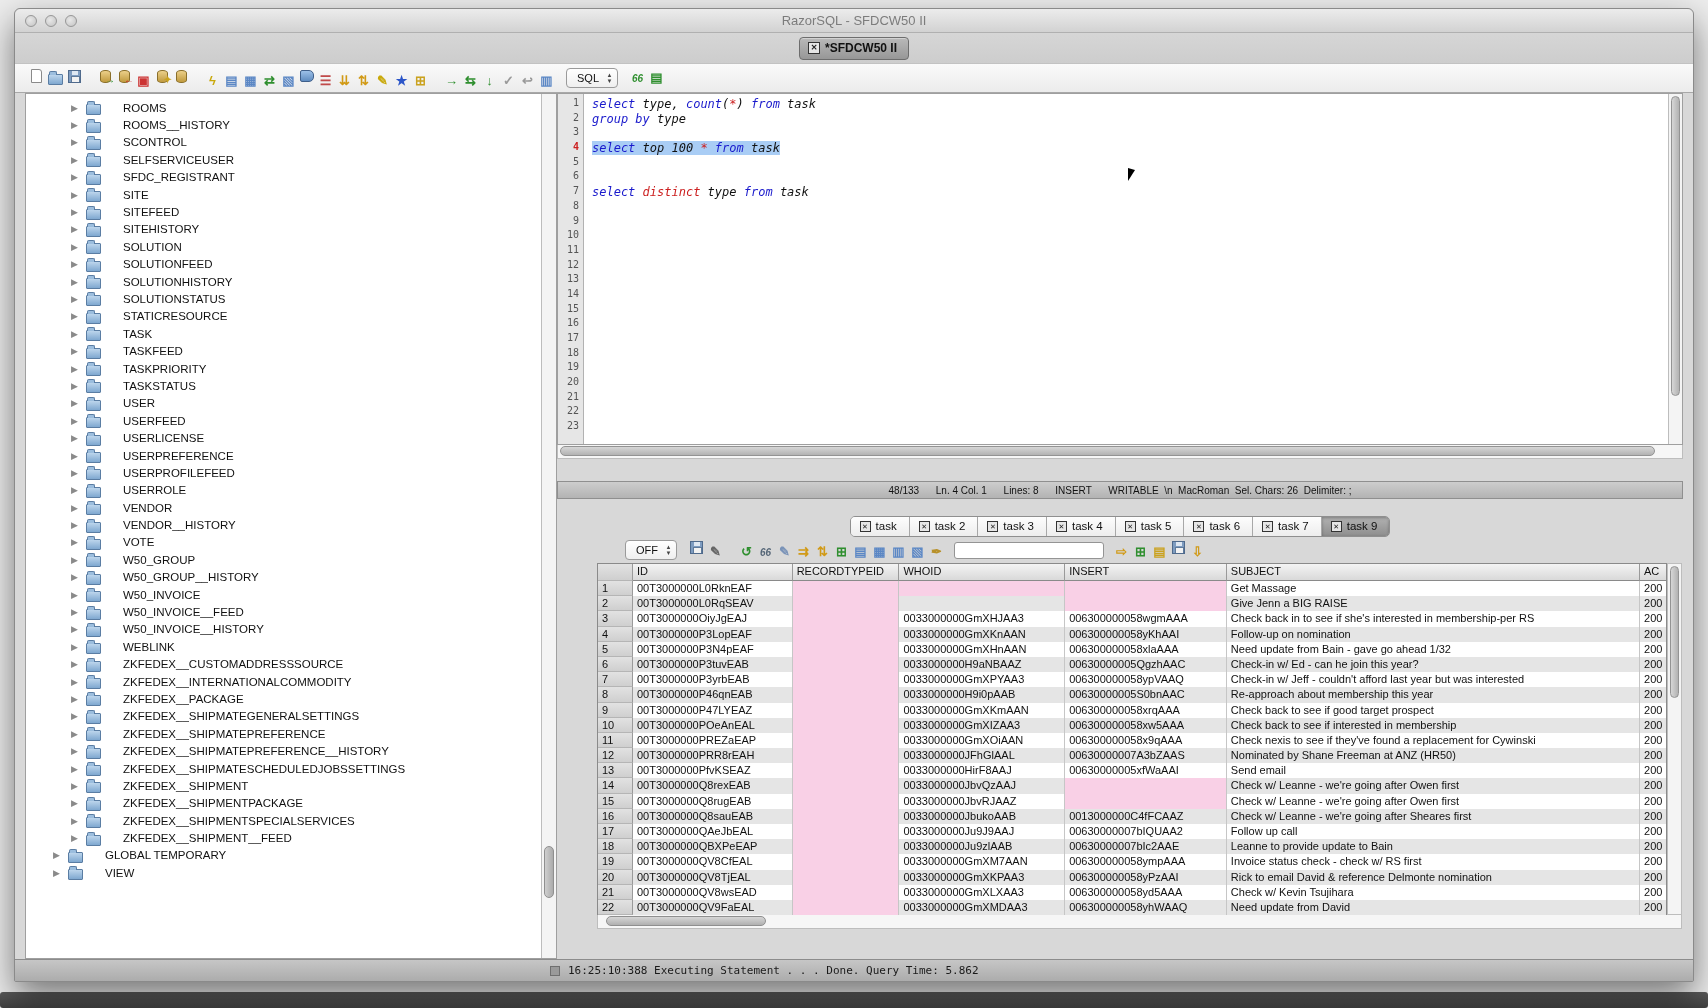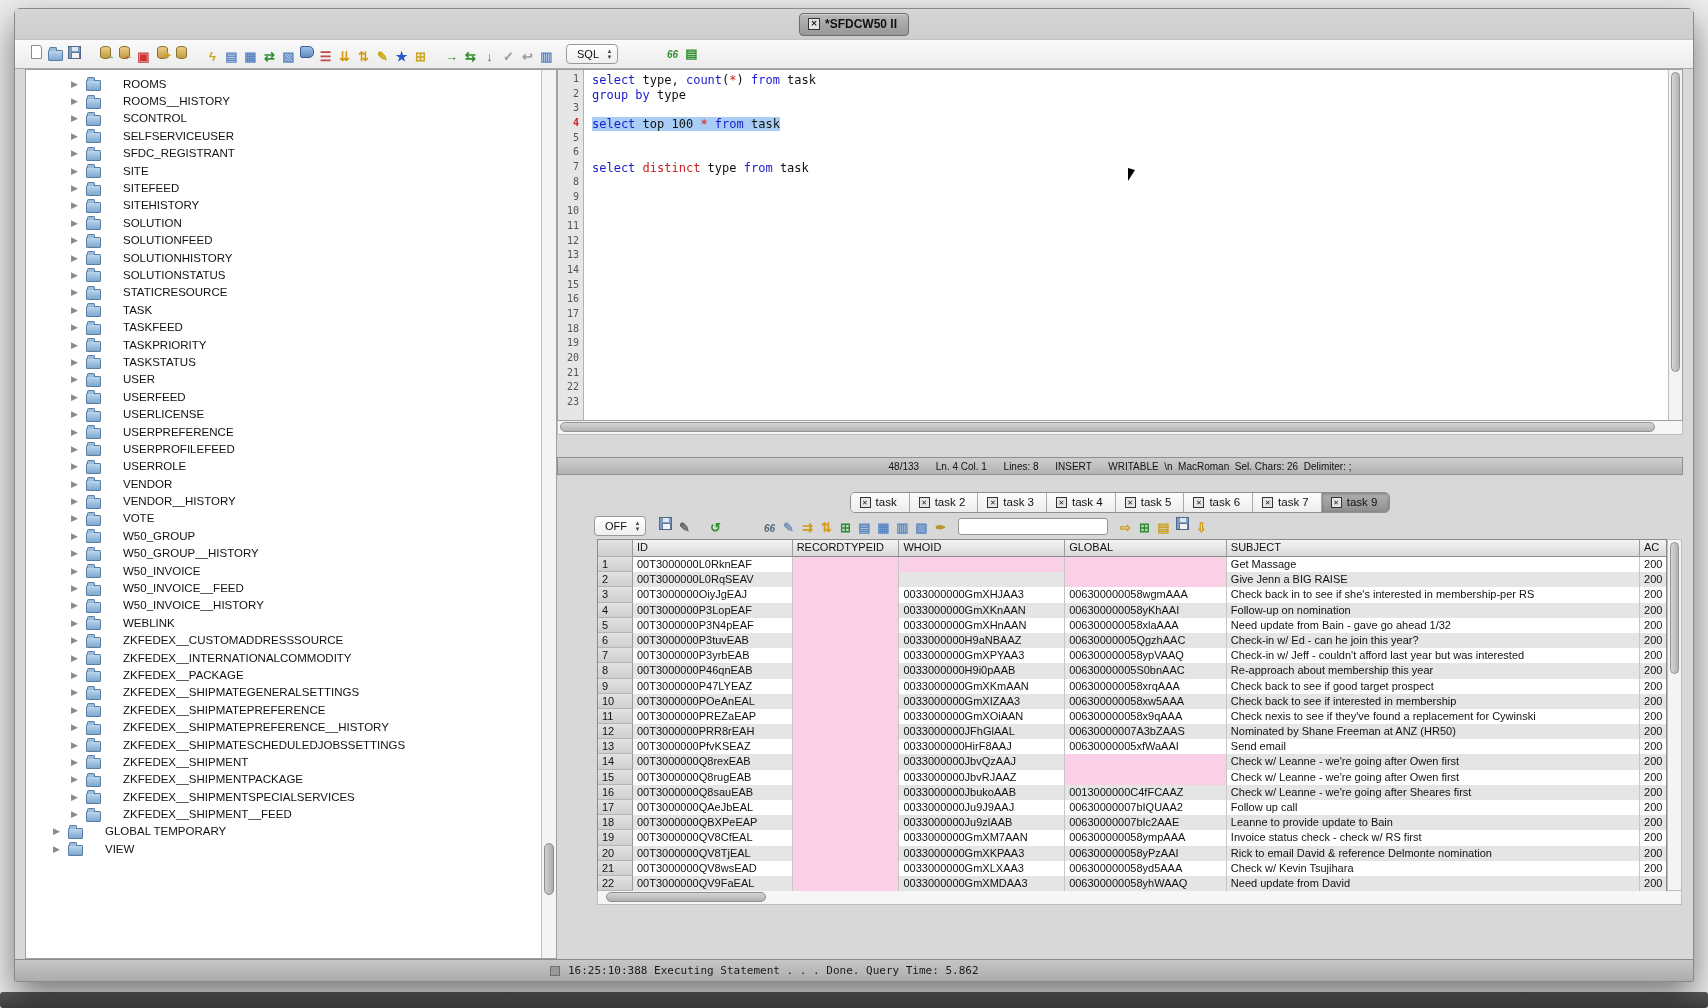--- a/index.html
+++ b/index.html
@@ -18,21 +18,21 @@
 
   .tabstrip { height:30px; background:linear-gradient(#d6d6d6,#cdcdcd); display:flex; justify-content:center; align-items:center; }
   .doc-tab { display:inline-flex; align-items:center; gap:5px; padding:3px 11px 4px 8px;
     background:linear-gradient(#b9b9b9,#979797); border:1px solid #6d6d6d; border-radius:4px;
     font-size:12px; font-weight:bold; color:#111; box-shadow:inset 0 1px 0 rgba(255,255,255,.35); }
   .tab-x { width:12px; height:12px; border:1px solid #333; background:#e6e6e6; font-size:8px; line-height:10px; text-align:center; color:#222; }
 
   .toolbar { height:30px; background:linear-gradient(#fafafa,#ececec); border-top:1px solid #c2c2c2; border-bottom:1px solid #a8a8a8;
     display:flex; align-items:center; padding-left:12px; gap:4px; }
   .gi { display:inline-block; width:19px; height:18px; text-align:center; font-size:13px; line-height:18px; font-weight:bold; cursor:default; }
-  .gi.small-txt { font-size:10px; font-style:italic;margin-left:35px; }
+  .gi.small-txt { font-size:10px; font-style:italic; }
   .tb-gap { display:inline-block; width:12px; }
   .page-ic { display:inline-block; width:11px; height:14px; background:#fff; border:1px solid #8a8a8a; border-radius:0 3px 0 0; margin:2px 4px; }
   .folder-ic { display:inline-block; width:15px; height:11px; background:linear-gradient(#bcd5ec,#7fa8d0); border:1px solid #5a7da3; border-radius:1px; position:relative; margin:4px 2px 0 2px; }
   .folder-ic::before { content:""; position:absolute; top:-4px; left:0px; width:6px; height:3px; background:#9cbede; border:1px solid #5a7da3; border-bottom:none; border-radius:2px 2px 0 0; }
   .floppy-ic { display:inline-block; width:13px; height:13px; background:#7e9cc0; border:1px solid #4f6a8c; position:relative; margin:2px 3px; }
   .floppy-ic::before { content:""; position:absolute; top:0; left:3px; width:6px; height:4px; background:#dfe8f2; }
   .floppy-ic::after { content:""; position:absolute; bottom:0; left:2px; width:7px; height:5px; background:#f2f2f2; border:1px solid #5f7a9a; border-bottom:none; }
   .book-ic { display:inline-block; width:14px; height:12px; background:linear-gradient(#9cc0e8,#5f8cc0); border:1px solid #3f5f8a; border-radius:2px 5px 5px 2px; margin:3px 2px; }
   .cyl-ic { display:inline-block; width:11px; height:13px; background:linear-gradient(#ecd08a,#c09a3e); border:1px solid #8a6f2a; border-radius:5px / 3px; position:relative; margin:2px 4px; }
   .cyl-ic .ovl { position:absolute; right:-5px; bottom:-3px; font-size:10px; font-weight:bold; line-height:10px; }
@@ -52,21 +52,21 @@
   .vscroll .thumb { position:absolute; left:2px; width:10px; background:linear-gradient(90deg,#cfcfcf,#ababab); border:1px solid #8f8f8f; border-radius:6px; }
 
   .right-panel { flex:1; display:flex; flex-direction:column; }
 
   
   .editor { height:352px; display:flex; background:#fff; border:1px solid #9f9f9f; }
   .gutter { width:26px; background:#e6e6e6; border-right:1px solid #b2b2b2; padding-top:3px; }
   .gutter .ln { height:14.7px; font:10px "DejaVu Sans Mono", monospace; color:#555; text-align:right; padding-right:4px; }
   .gutter .ln.cur { color:#cc2020; font-weight:bold; }
   .code { flex:1; padding:3px 0 0 8px; font:12px "DejaVu Sans Mono", monospace; }
-  .code .line { height:14.7px; white-space:pre; }
+  .code .line { height:14.7px; white-space:pre;font-style:italic; }
   .code .k { color:#1a1acc; }
   .code .r { color:#cc2020; }
   .code .t { color:#111; }
   .code .line.sel .seltext { background:#a9cdf5; }
   .ed-vscroll { width:14px; background:#f4f4f4; border-left:1px solid #bdbdbd; position:relative; }
   .ed-vscroll .thumb { position:absolute; top:2px; left:2px; width:9px; height:300px; background:linear-gradient(90deg,#d6d6d6,#b2b2b2); border:1px solid #939393; border-radius:5px; }
   .hscroll { height:14px; background:#f6f6f6; border:1px solid #bdbdbd; border-top:none; position:relative; }
   .hscroll .thumb { position:absolute; top:1px; height:10px; background:linear-gradient(#d6d6d6,#b2b2b2); border:1px solid #939393; border-radius:5px; }
   .gap1 { height:22px; }
   .ed-status { height:18px; background:linear-gradient(#cdcdcd,#b3b3b3); border:1px solid #8f8f8f; display:flex; align-items:center; justify-content:center; font-size:10px; color:#111; white-space:pre; }
@@ -75,21 +75,21 @@
   
   .rtabs { height:25px; display:flex; justify-content:center; align-items:flex-end; }
   .rtab-group { display:flex; border:1px solid #8f8f8f; border-radius:5px; overflow:hidden; }
   .rtab { display:flex; align-items:center; gap:5px; padding:3px 12px 4px 9px; font-size:11.5px; color:#111;
     background:linear-gradient(#fdfdfd,#ededed); border-right:1px solid #a8a8a8; }
   .rtab:last-child { border-right:none; }
   .rtab.active { background:linear-gradient(#b2b2b2,#8e8e8e); box-shadow:inset 0 1px 3px rgba(0,0,0,.3); }
   .rtab .tab-x { width:11px; height:11px; font-size:7px; line-height:9px; }
 
   
-  .rtoolbar { height:26px; display:flex; align-items:center; padding-left:37px; gap:4px; }
+  .rtoolbar { height:26px; display:flex; align-items:center; padding-left:68px; gap:4px; }
   .search-field { width:150px; height:17px; background:#fff; border:1px solid #949494; border-radius:3px; margin:0 4px; }
 
   
   .table-zone { height:352px; display:flex; margin-left:40px; }
   .rtable { width:1070px; border:1px solid #8a8a8a; border-bottom:none; background:#fff; overflow:hidden; }
   .trow { display:flex; height:15.2px; }
   .trow.head { height:17px; }
   .tcell { font-size:11px; color:#111; padding:1px 0 0 4px; white-space:nowrap; overflow:hidden; border-right:1px solid #c6c6c6; }
   .head .tcell { background:linear-gradient(#f4f4f4,#d9d9d9); border-right:1px solid #9a9a9a; border-bottom:1px solid #8a8a8a; font-size:11px; }
   .tcell.cnum { width:35px; background:linear-gradient(#e2e2e2,#cfcfcf); border-right:1px solid #9a9a9a; border-bottom:1px solid #b5b5b5; }
@@ -112,20 +112,28 @@
   .mouse-cursor { position:absolute; left:1128px; top:168px; width:0; height:0; z-index:50;
     border-left:7px solid #000; border-bottom:11px solid transparent; border-top:2px solid transparent; filter:drop-shadow(1px 1px 0 #fff); }
 </style>
 </head>
 <body>
 
 <div class="dock-shadow"></div>
 
 <div class="window">
 
+  <div class="titlebar">
+    <div class="lights">
+      <span class="light"></span>
+      <span class="light"></span>
+      <span class="light"></span>
+    </div>
+    <span class="win-title">RazorSQL - SFDCW50 II</span>
+  </div>
 
   <div class="tabstrip">
     <span class="doc-tab">
       <span class="tab-x">✕</span>
       <span>*SFDCW50 II</span>
     </span>
   </div>
 
   <div class="toolbar">
     <span id="tb-icons"><span class="page-ic"></span><span class="folder-ic"></span><span class="floppy-ic"></span><span class="tb-gap"></span><span class="cyl-ic"><span class="ovl" style="color: rgb(47, 143, 47);">→</span></span><span class="cyl-ic"><span class="ovl" style="color: rgb(204, 34, 34);">←</span></span><span class="gi" style="color: rgb(204, 51, 51);">▣</span><span class="cyl-ic"><span class="ovl" style="color: rgb(202, 162, 31);">✦</span></span><span class="cyl-ic"></span><span class="tb-gap"></span><span class="gi" style="color: rgb(201, 169, 12);">ϟ</span><span class="gi" style="color: rgb(91, 135, 197);">▤</span><span class="gi" style="color: rgb(91, 135, 197);">▦</span><span class="gi" style="color: rgb(47, 143, 47);">⇄</span><span class="gi" style="color: rgb(91, 135, 197);">▧</span><span class="book-ic"></span><span class="gi" style="color: rgb(192, 74, 74);">☰</span><span class="gi" style="color: rgb(209, 154, 22);">⇊</span><span class="gi" style="color: rgb(209, 154, 22);">⇅</span><span class="gi" style="color: rgb(201, 169, 12);">✎</span><span class="gi" style="color: rgb(43, 85, 200);">★</span><span class="gi" style="color: rgb(202, 162, 31);">⊞</span><span class="tb-gap"></span><span class="gi" style="color: rgb(47, 143, 47);">→</span><span class="gi" style="color: rgb(47, 143, 47);">⇆</span><span class="gi" style="color: rgb(47, 143, 47);">↓</span><span class="gi" style="color: rgb(154, 154, 154);">✓</span><span class="gi" style="color: rgb(154, 154, 154);">↩</span><span class="gi" style="color: rgb(91, 135, 197);">▥</span></span>
@@ -484,21 +492,21 @@
         <span id="rtb-icons-right"><span class="gi" style="color: rgb(209, 154, 22);">⇨</span><span class="gi" style="color: rgb(47, 143, 47);">⊞</span><span class="gi" style="color: rgb(202, 162, 31);">▤</span><span class="floppy-ic"></span><span class="gi" style="color: rgb(209, 154, 22);">⇩</span></span>
       </div>
 
       <div class="table-zone">
         <div class="rtable" id="rtable">
             <div class="trow head">
               <span class="tcell cnum"></span>
               <span class="tcell cid">ID</span>
               <span class="tcell crtid">RECORDTYPEID</span>
               <span class="tcell cwho">WHOID</span>
-              <span class="tcell cwhat">GLOBAL</span>
+              <span class="tcell cwhat">INSERT</span>
               <span class="tcell csub">SUBJECT</span>
               <span class="tcell cac">AC</span>
             </div>
             <div class="trow odd">
               <span class="tcell cnum">1</span>
               <span class="tcell cid">00T3000000L0RknEAF</span>
               <span class="tcell crtid null-cell"></span>
               <span class="tcell cwho null-cell"></span>
               <span class="tcell cwhat null-cell"></span>
               <span class="tcell csub">Get Massage</span>

